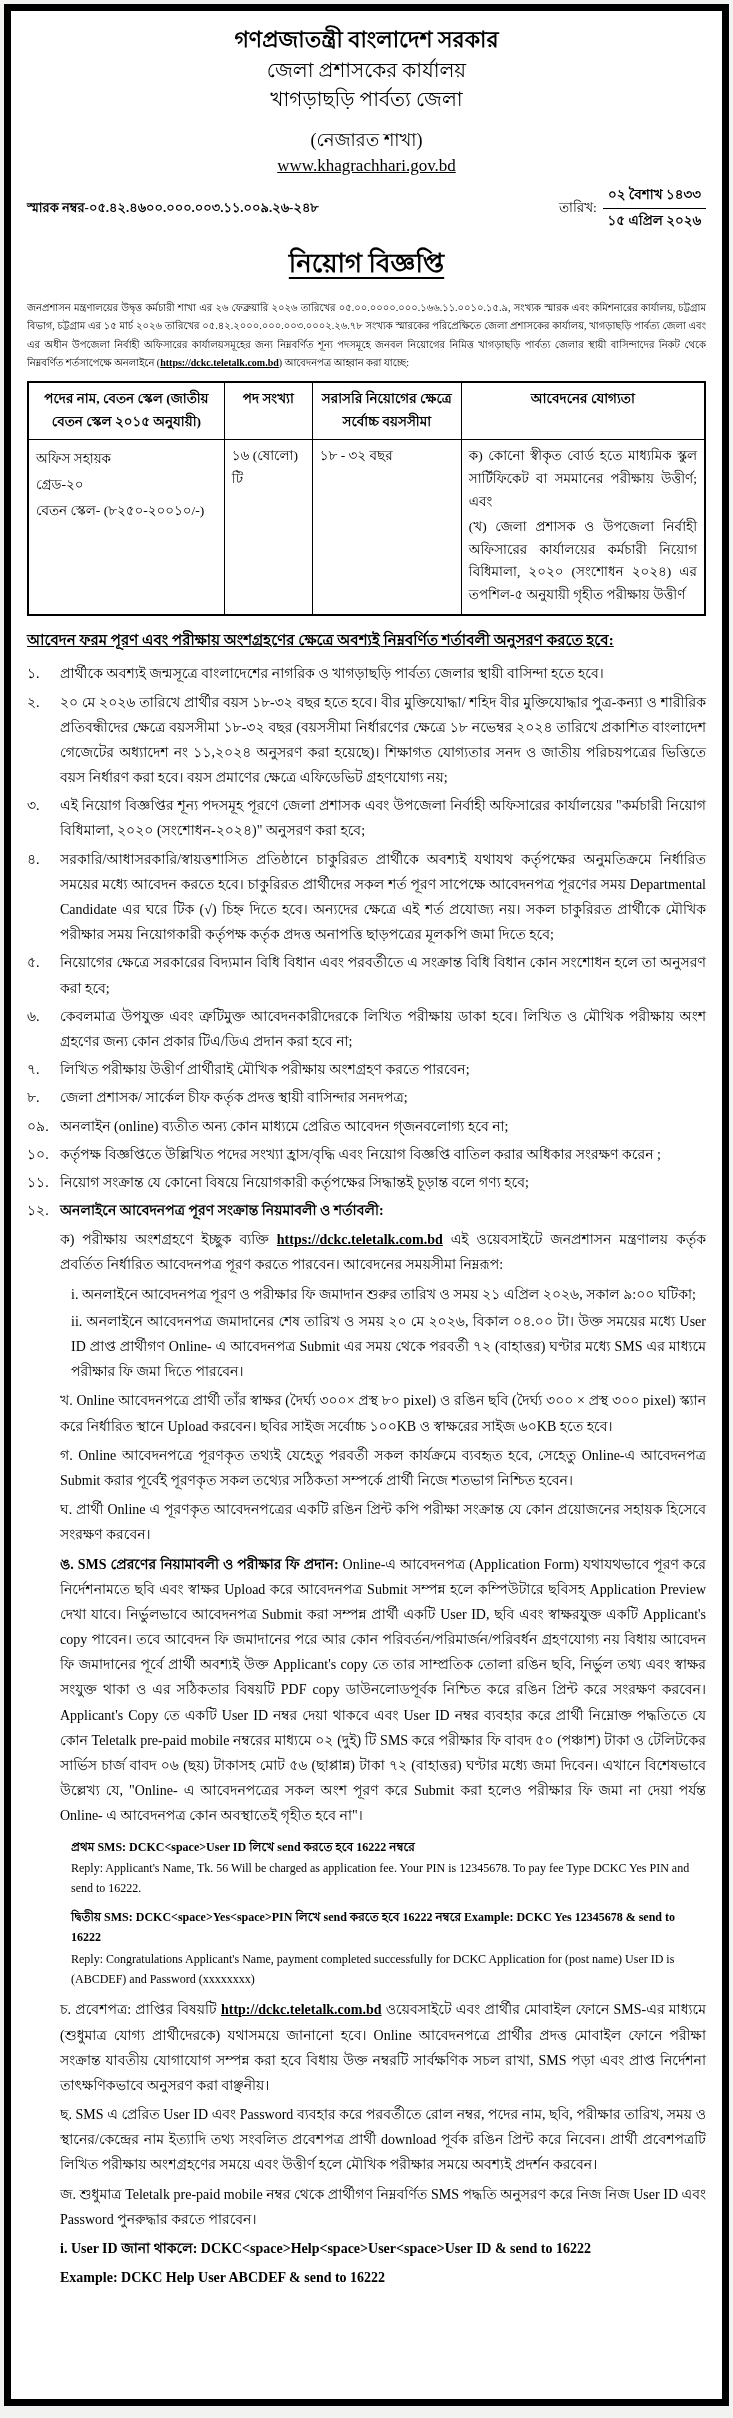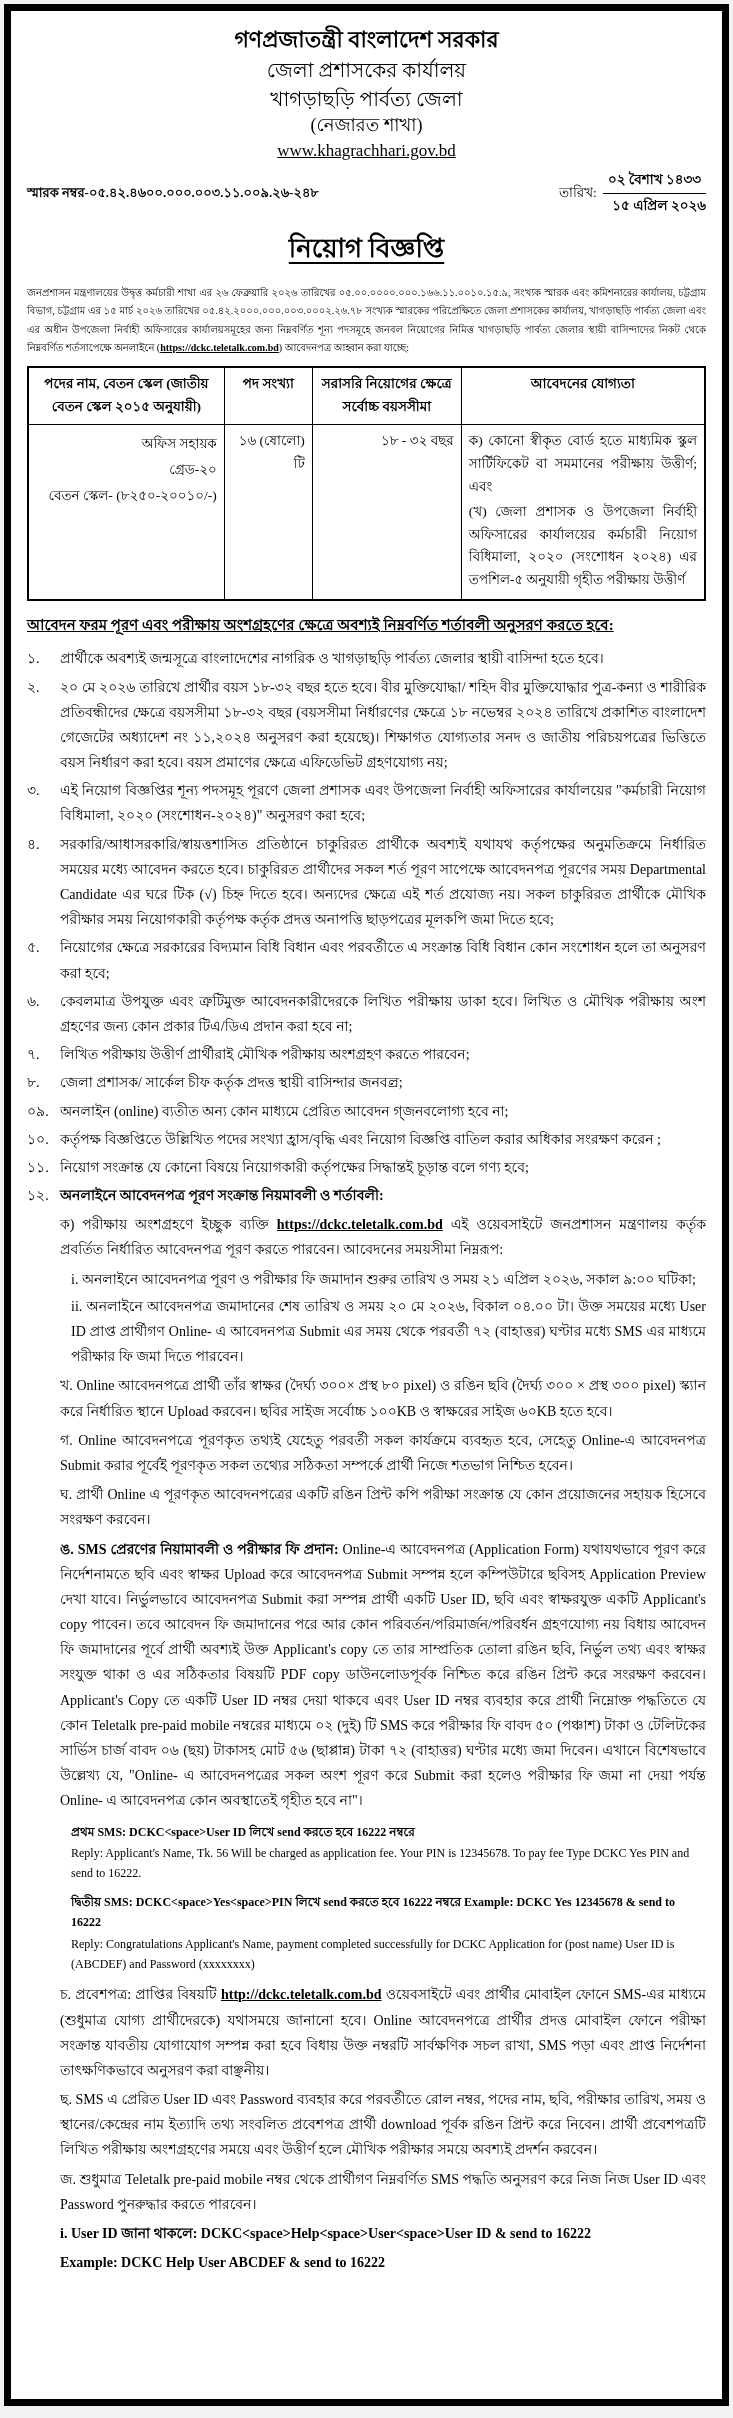--- a/index.html
+++ b/index.html
@@ -10,36 +10,36 @@
     border:7px solid #000;
     background:#fff;
     padding:14px 16px 10px 16px;
     min-height:2402px;
     position:relative;
   }
   .doc-header { text-align:center; line-height:1.35; }
   .h1 { font-size:22px; font-weight:bold; }
   .h2 { font-size:20px; margin-top:2px; }
   .h3 { font-size:20px; margin-top:2px; }
-  .h4 { font-size:18px; margin-top:0; }
+  .h4 { font-size:18px; margin-top:15px; }
   .site { font-size:17px; text-decoration:underline; margin-top:3px; }
   .memo-row { display:flex; justify-content:space-between; align-items:center; margin-top:6px; font-size:13px; }
   .memo-no { font-weight:bold; }
   .date-wrap { display:flex; align-items:center; gap:6px; font-size:13.5px; }
-  .date-frac { display:inline-flex; flex-direction:column; text-align:center; font-weight:bold;align-items:flex-end; }
+  .date-frac { display:inline-flex; flex-direction:column; text-align:center; font-weight:bold; }
   .date-top { border-bottom:1.5px solid #000; padding:0 5px 1px 5px; }
   .date-bottom { padding-top:1px; }
   .title { text-align:center; font-size:26px; font-weight:bold; text-decoration:underline; text-underline-offset:5px; margin:10px 0 12px 0; }
   p, .just { text-align:justify; }
   .intro { font-size:10px; line-height:1.85; margin:0 0 8px 0; }
   .link { text-decoration:underline; font-weight:bold; }
   table.post-table { width:100%; border-collapse:collapse; border:2.5px solid #000; margin:6px 0 12px 0; font-size:13.5px; }
   table.post-table th, table.post-table td { border:1.5px solid #000; padding:5px 7px; vertical-align:top; line-height:1.7; }
   table.post-table th { font-weight:bold; text-align:center; }
-  td.center { text-align:right; }
+  td.center { text-align:left; }
   .cell-line { margin:3px 0; }
   .qual p { margin:0 0 2px 0; }
   .cond-heading { font-weight:bold; text-decoration:underline; font-size:15px; margin:6px 0 8px 0; }
   .item { display:flex; gap:6px; margin:3px 0; font-size:14px; line-height:1.8; }
   .item .num { min-width:27px; flex-shrink:0; }
   .item .body { flex:1; text-align:justify; }
   .bold { font-weight:bold; }
   .sub { margin-left:33px; font-size:14px; line-height:1.8; text-align:justify; margin-top:4px; margin-bottom:4px; }
   .sub2 { margin-left:44px; font-size:14px; line-height:1.8; text-align:justify; margin-top:2px; margin-bottom:2px; }
   .sms-block { margin-left:44px; font-size:12px; line-height:1.7; margin-top:8px; margin-bottom:8px; }
@@ -131,21 +131,21 @@
   <div class="item">
       <span class="num">৬.</span>
       <span class="body">কেবলমাত্র উপযুক্ত এবং ত্রুটিমুক্ত আবেদনকারীদেরকে লিখিত পরীক্ষায় ডাকা হবে। লিখিত ও মৌখিক পরীক্ষায় অংশ গ্রহণের জন্য কোন প্রকার টিএ/ডিএ প্রদান করা হবে না;</span>
     </div>
   <div class="item">
       <span class="num">৭.</span>
       <span class="body">লিখিত পরীক্ষায় উত্তীর্ণ প্রার্থীরাই মৌখিক পরীক্ষায় অংশগ্রহণ করতে পারবেন;</span>
     </div>
   <div class="item">
       <span class="num">৮.</span>
-      <span class="body">জেলা প্রশাসক/ সার্কেল চীফ কর্তৃক প্রদত্ত স্থায়ী বাসিন্দার জনবল্র;</span>
+      <span class="body">জেলা প্রশাসক/ সার্কেল চীফ কর্তৃক প্রদত্ত স্থায়ী বাসিন্দার সনদপত্র;</span>
     </div>
   <div class="item">
       <span class="num">০৯.</span>
       <span class="body">অনলাইন (online) ব্যতীত অন্য কোন মাধ্যমে প্রেরিত আবেদন গ্জনবলোগ্য হবে না;</span>
     </div>
   <div class="item">
       <span class="num">১০.</span>
       <span class="body">কর্তৃপক্ষ বিজ্ঞপ্তিতে উল্লিখিত পদের সংখ্যা হ্রাস/বৃদ্ধি এবং নিয়োগ বিজ্ঞপ্তি বাতিল করার অধিকার সংরক্ষণ করেন ;</span>
     </div>
   <div class="item">

